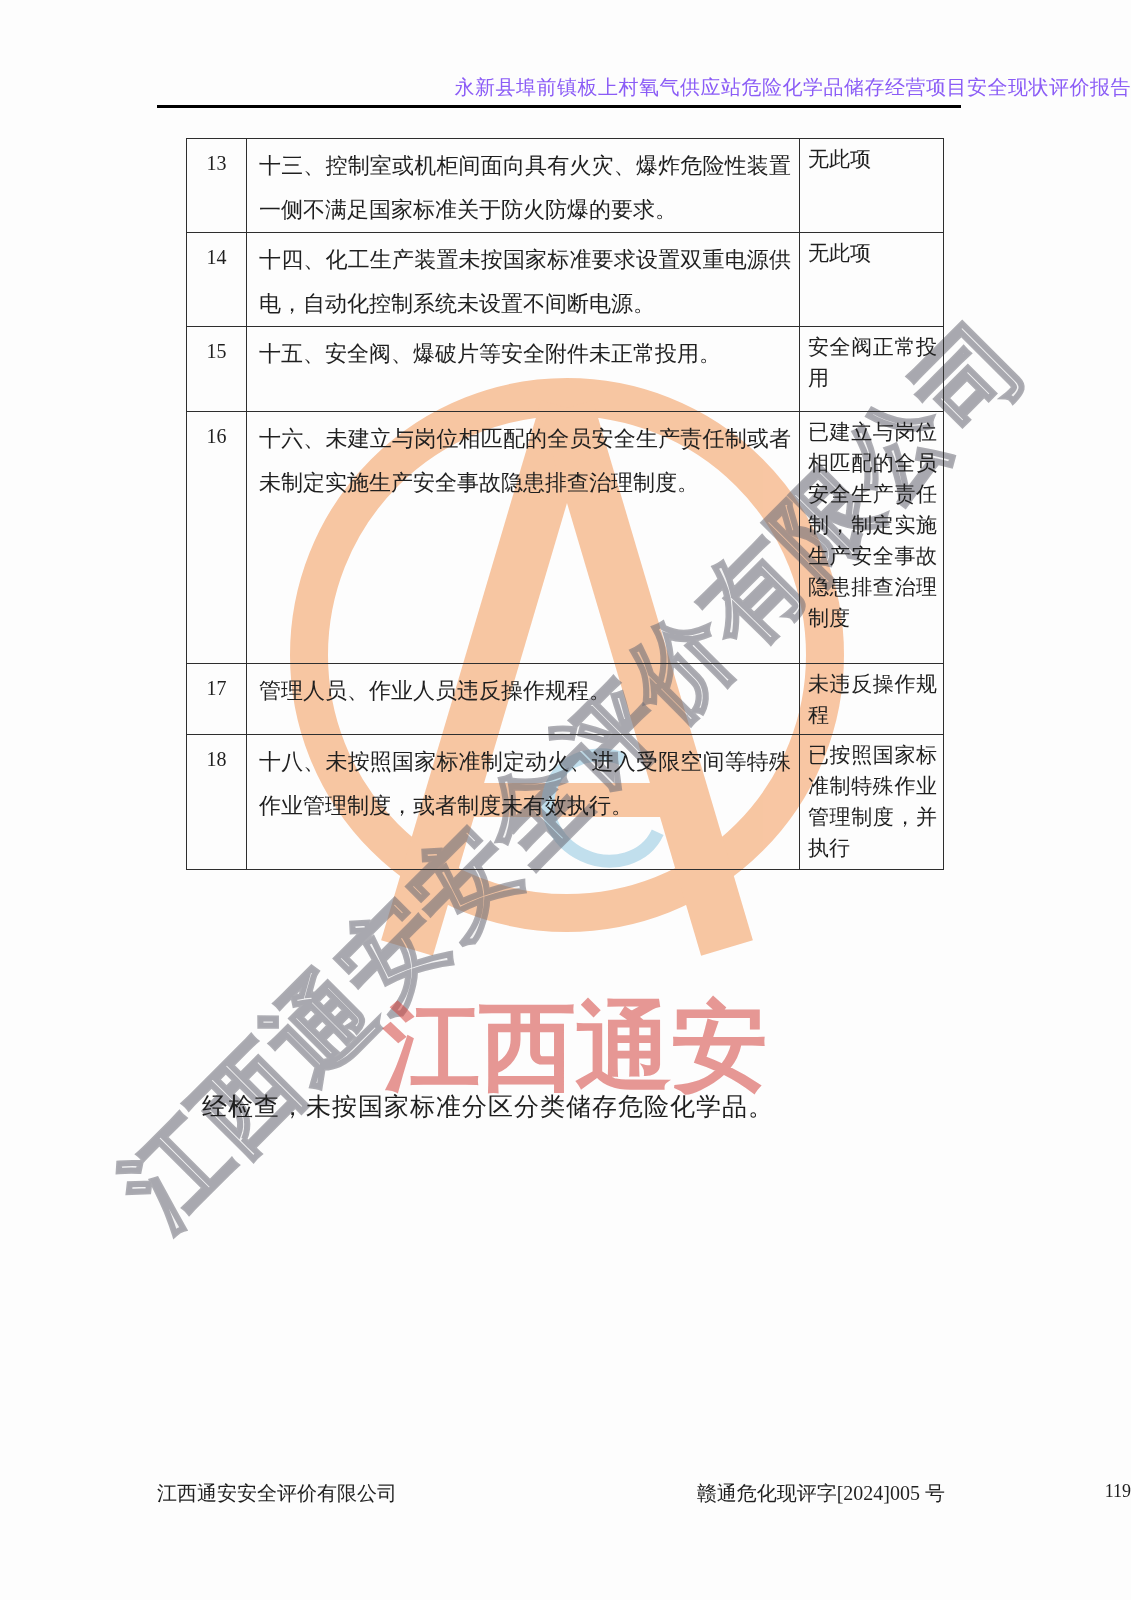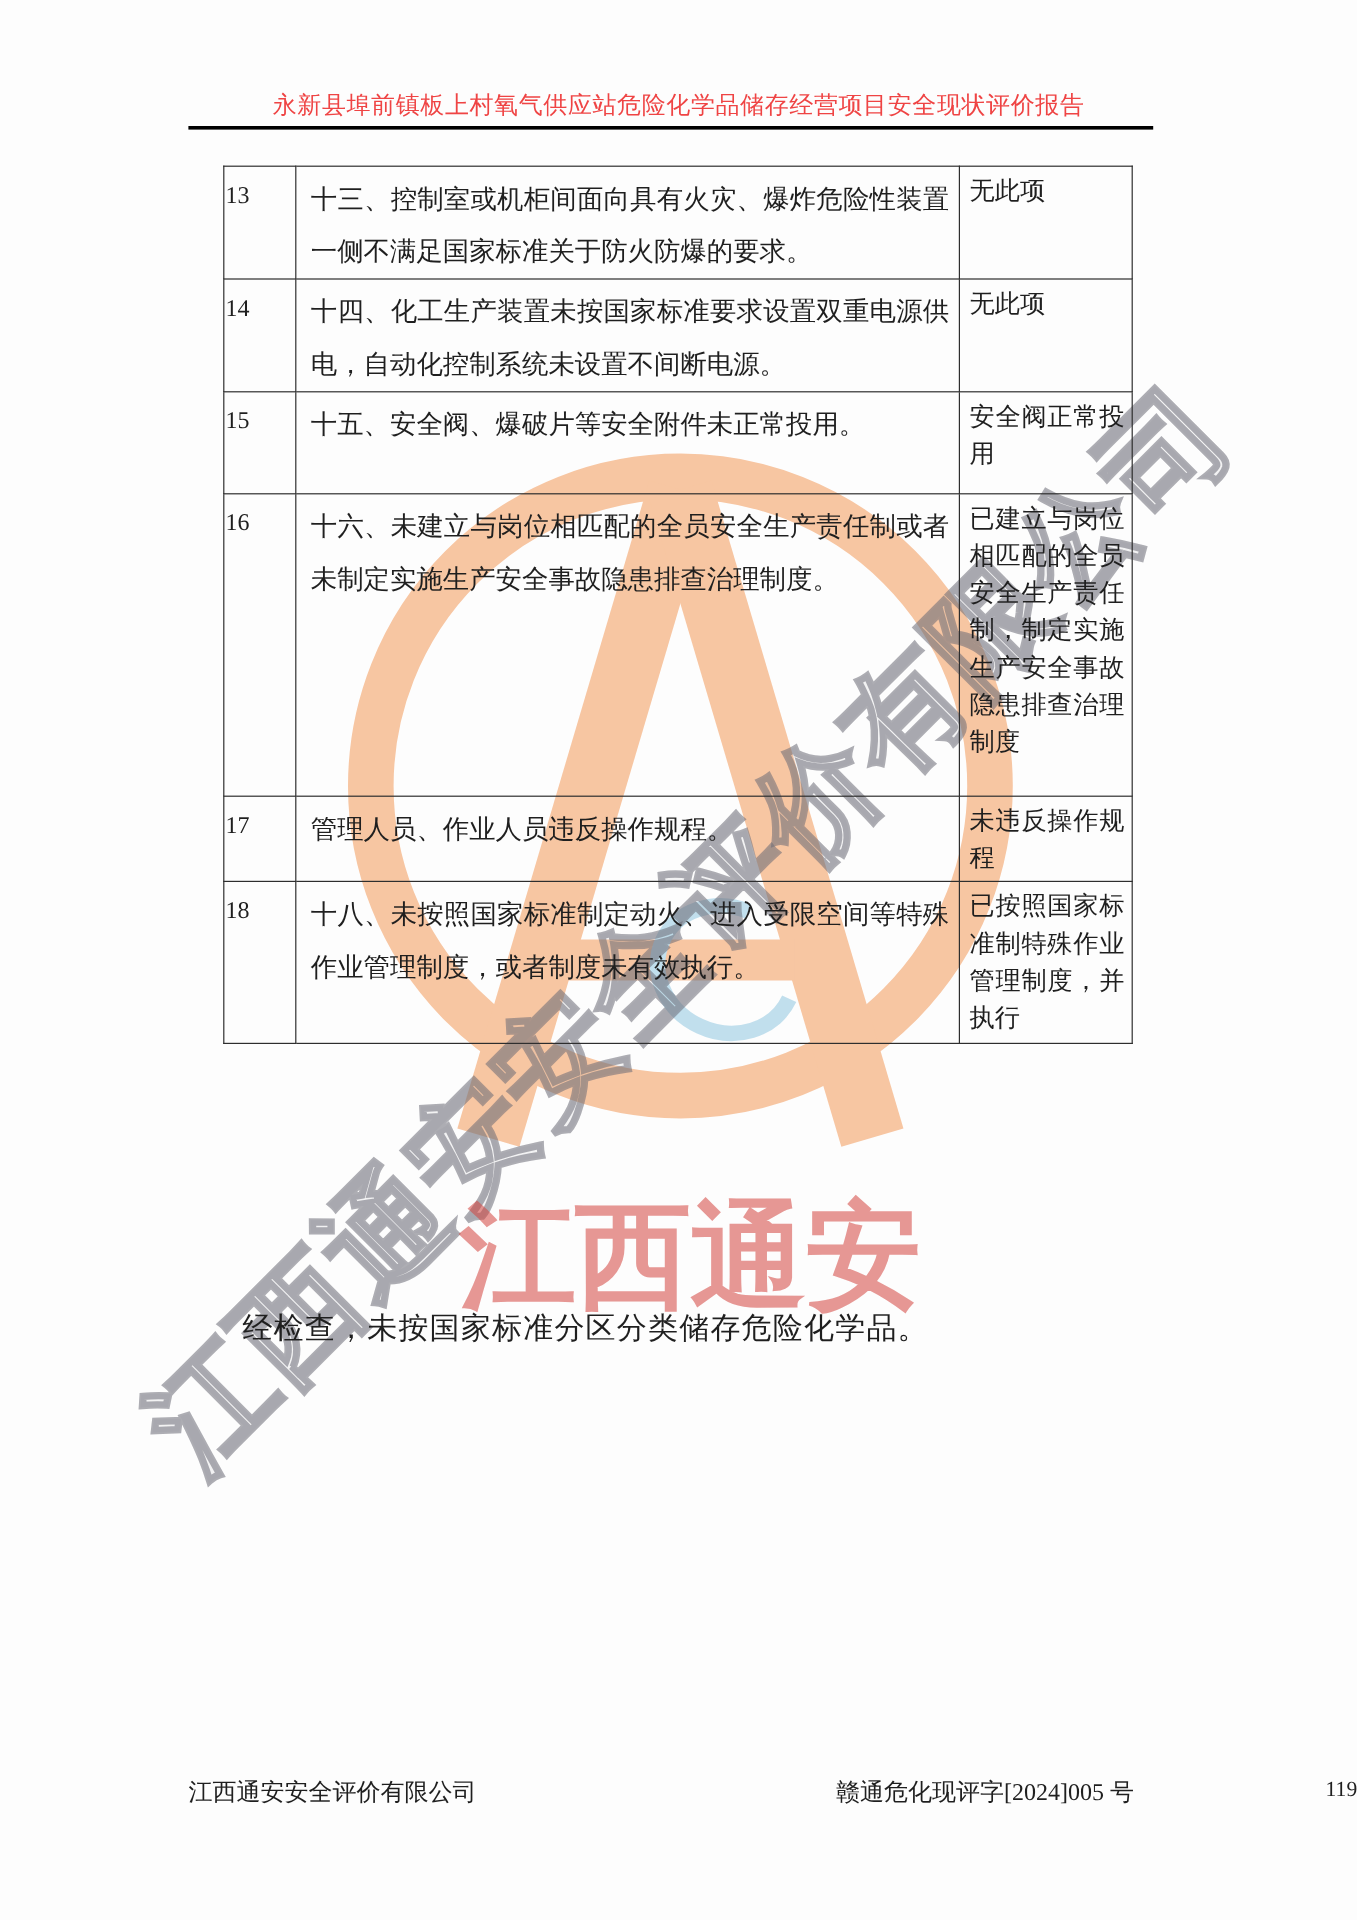--- a/index.html
+++ b/index.html
@@ -32,40 +32,40 @@
     font-size:97px; font-weight:bold; letter-spacing:-1px;
     color:rgba(211,68,62,0.55);
     line-height:1;
   }
 
   
   .content-layer { position:absolute; inset:0; z-index:2; }
 
   .header-title {
     position:absolute; left:0; right:0; top:74px;
-    text-align:center;
+    text-align:right;
     font-size:20px; letter-spacing:0.5px;
-    color:#ef4444;
+    color:#8b5cf6;
   }
   .header-rule {
     position:absolute; left:157px; top:105px;
     width:804px; height:3px; background:#000;
   }
 
   table.findings {
     position:absolute; left:186px; top:138px;
     width:757px;
     border-collapse:collapse; table-layout:fixed;
   }
   table.findings td {
     border:1px solid #2e2e2e;
     vertical-align:top;
     overflow:hidden;
   }
-  td.cell-no   { padding-top:13px; font-size:20px; }
+  td.cell-no   { text-align:center; padding-top:13px; font-size:20px; }
   td.cell-item {
     padding:5px 8px 0 12px;
     font-size:22px; line-height:44px;
     text-align:justify; text-justify:inter-ideograph;
   }
   td.cell-result {
     padding:5px 6px 0 8px;
     font-size:21px; line-height:31px;
     text-align:justify; text-justify:inter-character;
   }

